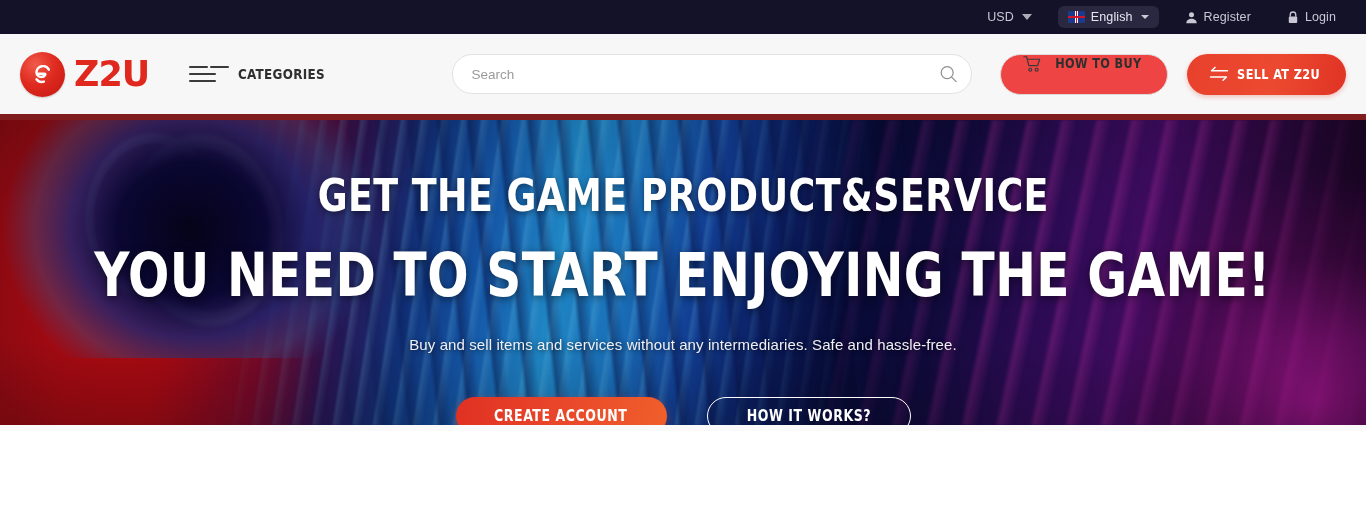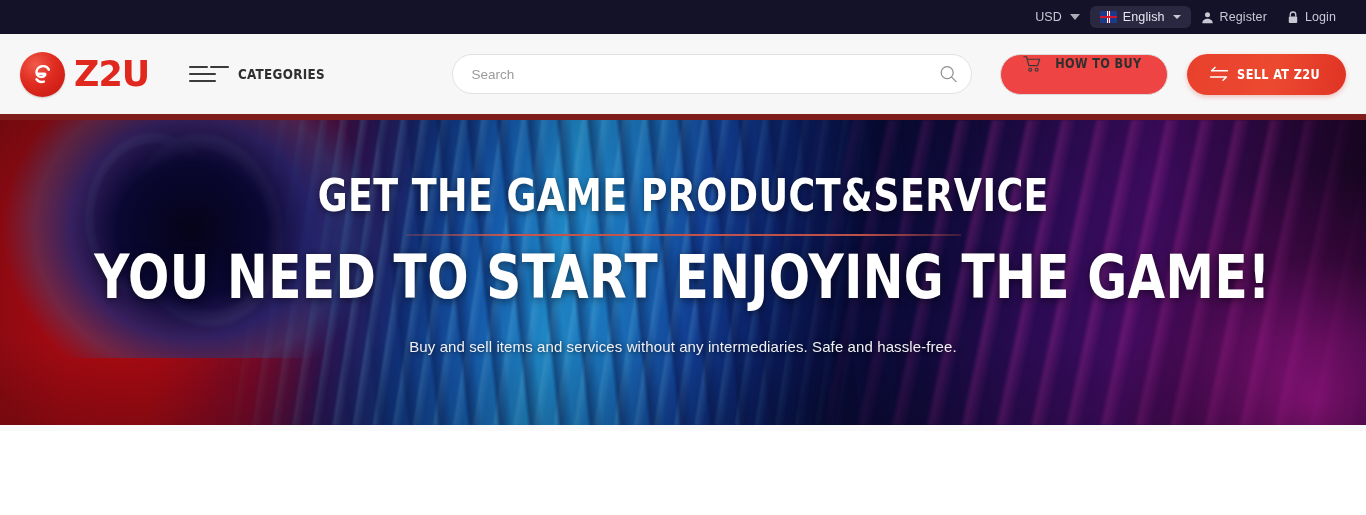--- a/index.html
+++ b/index.html
@@ -7,21 +7,21 @@
     width:1366px; height:515px; overflow:hidden;
     background:#ffffff;
     font-family:"Liberation Sans", sans-serif;
     -webkit-font-smoothing:antialiased;
   }
 
   
   .topbar{
     height:34px; background:#141228;
     display:flex; align-items:center; justify-content:flex-end;
-    padding-right:20px; gap:0px;
+    padding-right:20px; gap:16px;
   }
   .tb-item{
     display:flex; align-items:center; gap:6px;
     color:#c9c7d4; font-size:12.5px; letter-spacing:.1px;
     padding:4px 10px; border-radius:3px; cursor:pointer; white-space:nowrap;
   }
   .tb-item.lang{ background:#2a2840; color:#e7e5ef;border-radius:6px; }
   .caret{
     width:0;height:0;border-left:4px solid transparent;border-right:4px solid transparent;
     border-top:4px solid currentColor; margin-left:2px; opacity:.85;
@@ -327,16 +327,24 @@
     <div class="lay glowR"></div>
     <div class="lay darken"></div>
   </div>
 
   <div class="hero-inner">
     <div class="h-line1">GET THE GAME PRODUCT&amp;SERVICE</div>
     <div class="hrule"></div>
     <div class="h-line2">YOU NEED TO START ENJOYING THE GAME!</div>
     <div class="h-sub">Buy and sell items and services without any intermediaries. Safe and hassle-free.</div>
 
+    <div class="cta-row">
+      <div class="cta create">
+        <span>CREATE ACCOUNT</span>
+      </div>
+      <div class="cta works">
+        <span>HOW IT WORKS?</span>
+      </div>
+    </div>
   </div>
 </div>
 
 <div class="page-foot"></div>
 
 </body></html>

